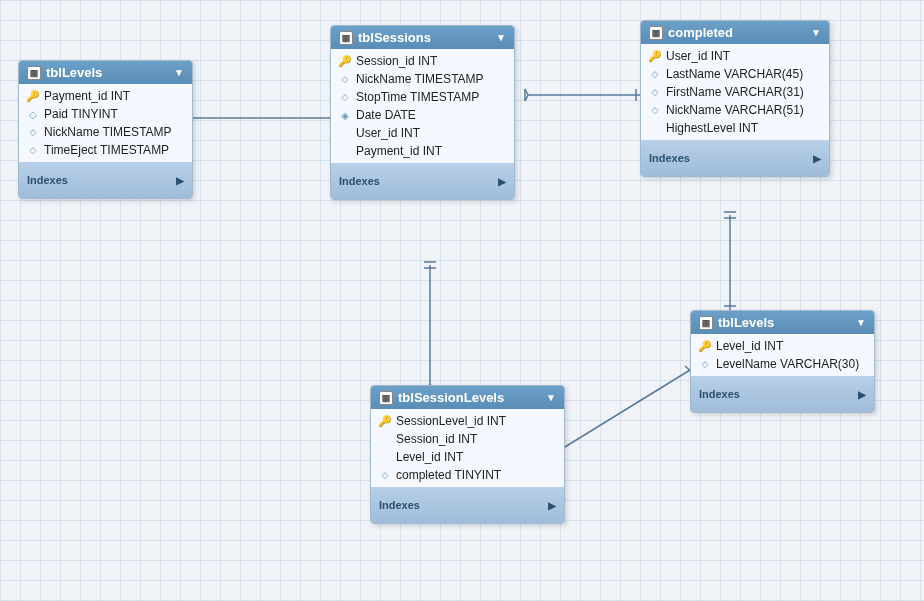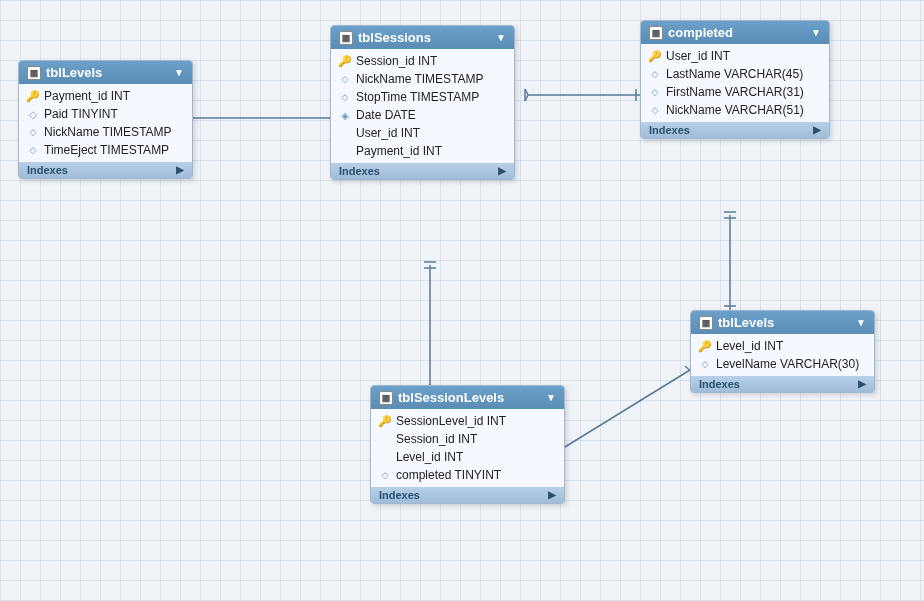--- a/index.html
+++ b/index.html
@@ -80,23 +80,23 @@
       font-size: 10px;
       flex-shrink: 0;
     }
 
     .icon-pk { color: #d4a017; font-size: 11px; }
     .icon-fk { color: #6a9abf; }
     .icon-diamond { color: #6a9abf; font-size: 9px; }
 
     .table-indexes {
       background: linear-gradient(180deg, #b8d0e8 0%, #a0bcd8 100%);
-      padding: 2px 8px;
+      padding: 12px 8px;
       display: flex;
-      align-items: flex-start;
+      align-items: flex-end;
       justify-content: space-between;
       border-radius: 0 0 3px 3px;
       color: #2a5070;
       font-size: 11px;
       font-weight: bold;
       cursor: pointer;
     }
 
     .indexes-arrow {
       font-size: 10px;
@@ -253,20 +253,24 @@
       <span>LastName VARCHAR(45)</span>
     </div>
     <div class="table-row">
       <span class="field-icon icon-diamond">◇</span>
       <span>FirstName VARCHAR(31)</span>
     </div>
     <div class="table-row">
       <span class="field-icon icon-diamond">◇</span>
       <span>NickName VARCHAR(51)</span>
     </div>
+    <div class="table-row">
+      <span class="field-icon"></span>
+      <span>HighestLevel INT</span>
+    </div>
   </div>
   <div class="table-indexes">
     <span>Indexes</span>
     <span class="indexes-arrow">▶</span>
   </div>
 </div>
 
 <div class="db-table" style="left:690px; top:310px; width:185px;">
   <div class="table-header">
     <span class="table-icon">▦</span>

